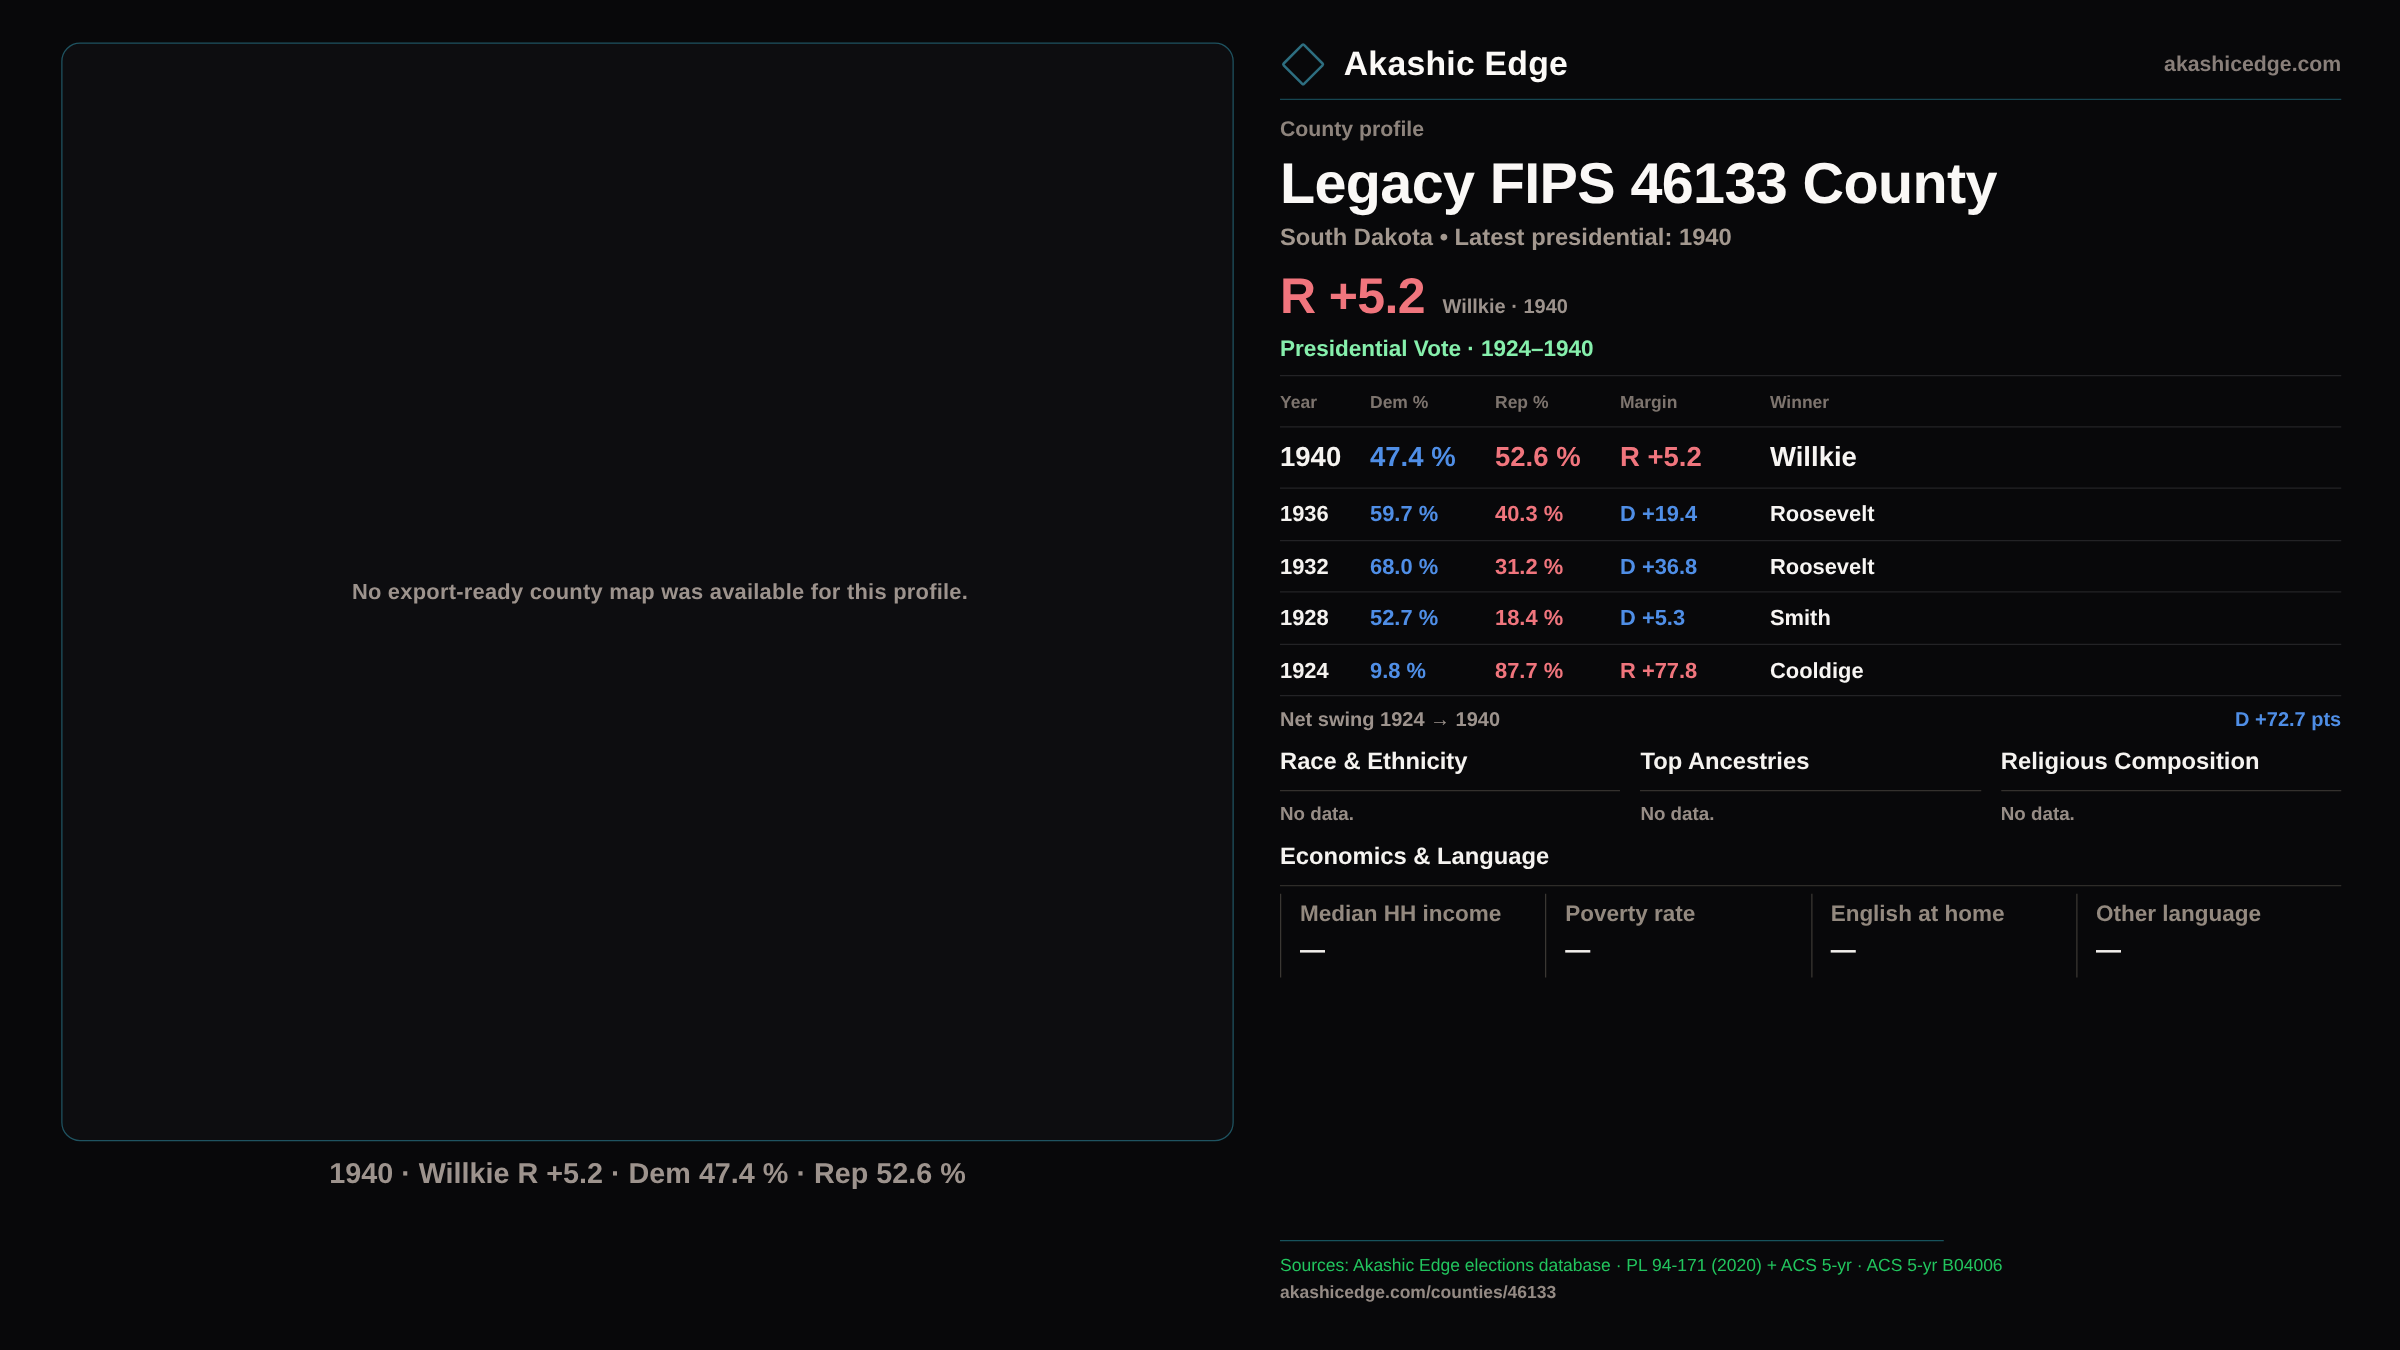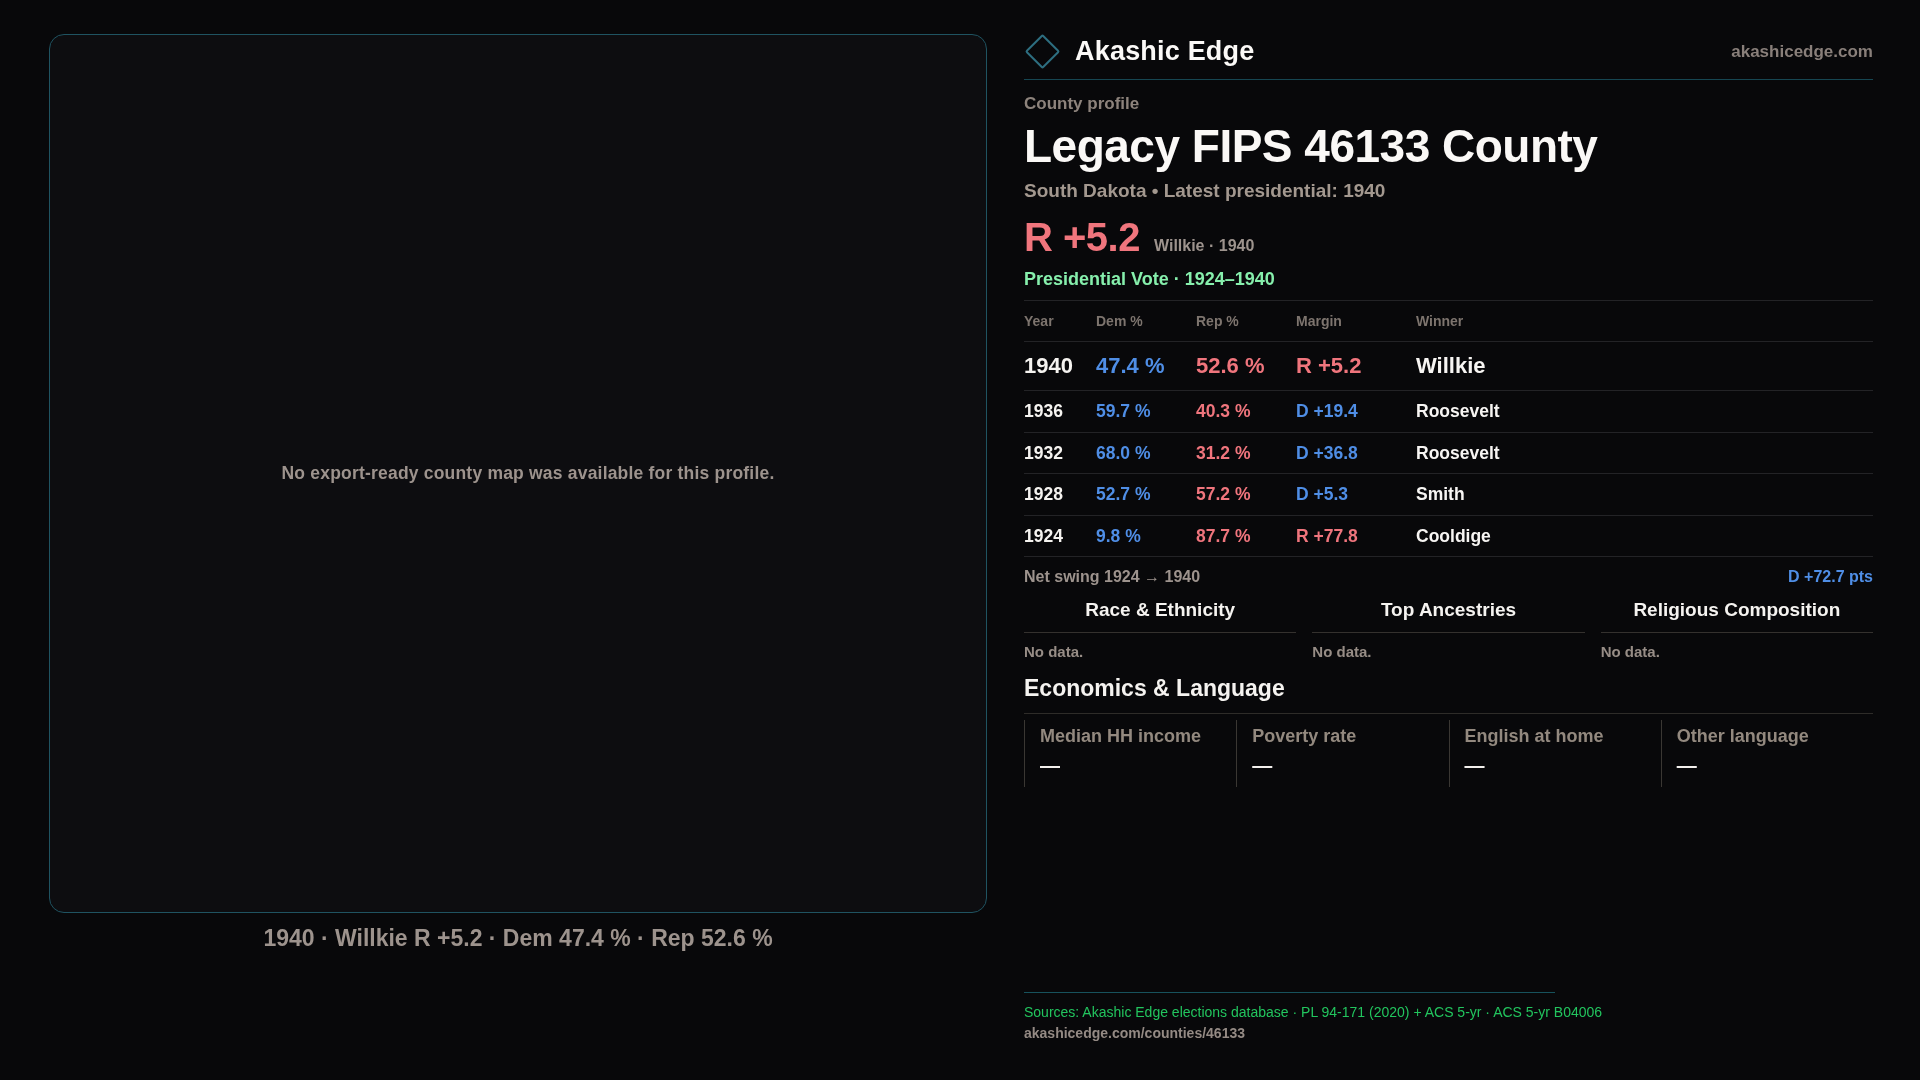--- a/index.html
+++ b/index.html
@@ -150,28 +150,27 @@
     display: grid;
     grid-template-columns: 1fr 1fr 1fr;
     column-gap: 16px;
   }
   .demo-title {
     font-size: 19px;
     font-weight: 700;
     color: #f5f3f0;
     padding-bottom: 11px;
     border-bottom: 1px solid #34312e;
-    text-align: center;
   }
   .demo-empty { margin-top: 10px; font-size: 15px; font-weight: 600; color: #978d86; }
 
   
   .econ-title {
     margin-top: 15px;
-    font-size: 23px;
+    font-size: 19px;
     font-weight: 700;
     color: #f5f3f0;
     padding-bottom: 11px;
     border-bottom: 1px solid #2e2c29;
   }
   .stats-grid {
     margin-top: 6px;
     display: grid;
     grid-template-columns: 1fr 1fr 1fr 1fr;
   }
@@ -246,21 +245,21 @@
     <div class="vt-row">
       <div class="cell-year">1932</div>
       <div class="cell-dem">68.0 %</div>
       <div class="cell-rep">31.2 %</div>
       <div class="cell-margin party-D">D +36.8</div>
       <div class="cell-winner">Roosevelt</div>
     </div>
     <div class="vt-row">
       <div class="cell-year">1928</div>
       <div class="cell-dem">52.7 %</div>
-      <div class="cell-rep">57.2 %</div>
+      <div class="cell-rep">18.4 %</div>
       <div class="cell-margin party-D">D +5.3</div>
       <div class="cell-winner">Smith</div>
     </div>
     <div class="vt-row">
       <div class="cell-year">1924</div>
       <div class="cell-dem">9.8 %</div>
       <div class="cell-rep">87.7 %</div>
       <div class="cell-margin party-R">R +77.8</div>
       <div class="cell-winner">Cooldige</div>
     </div>

